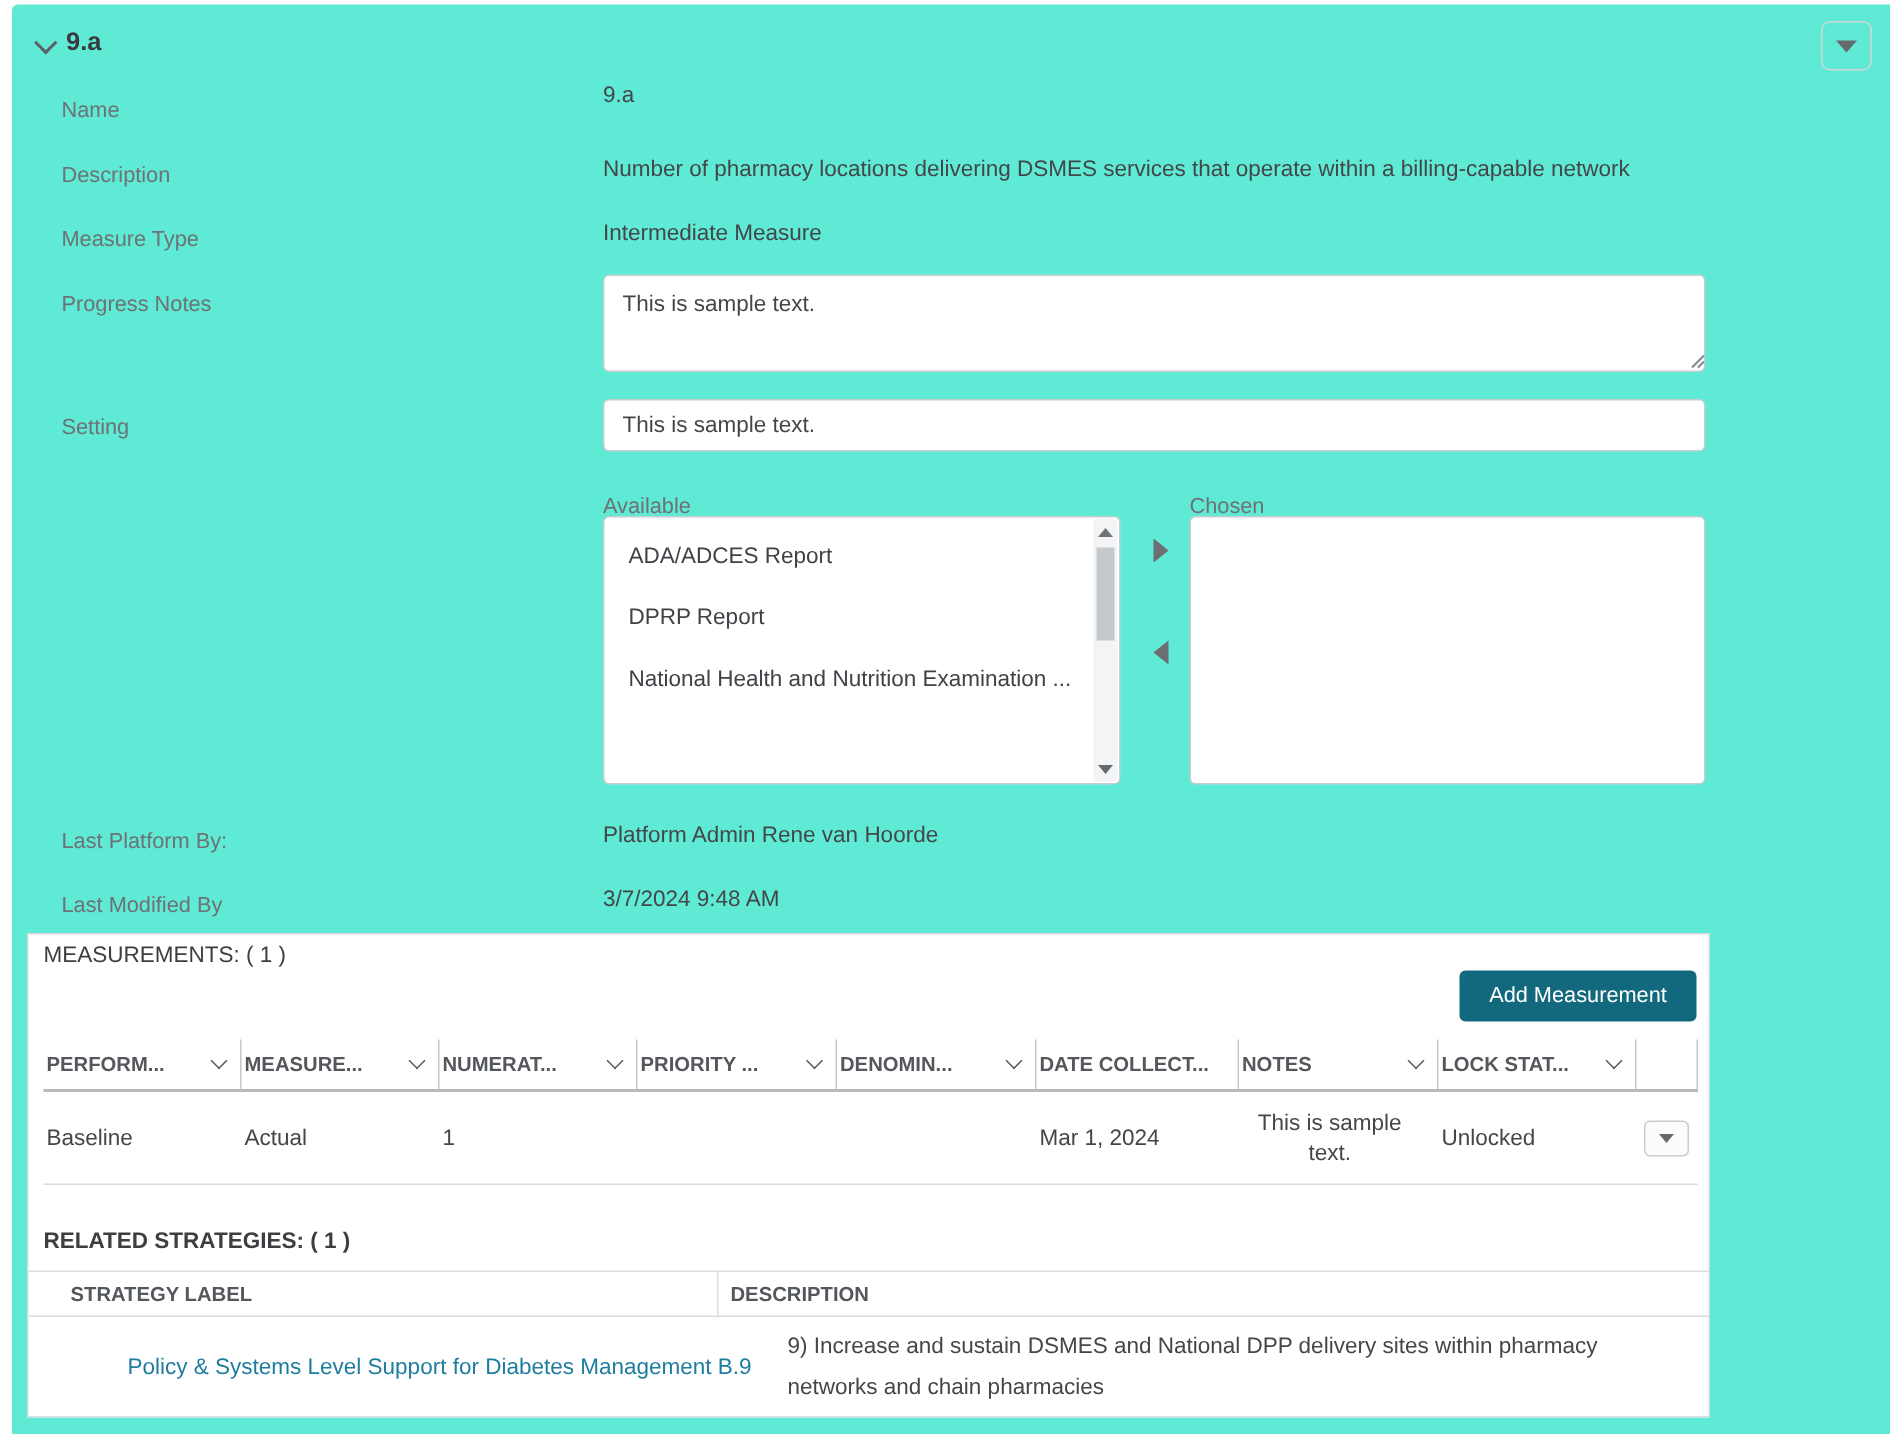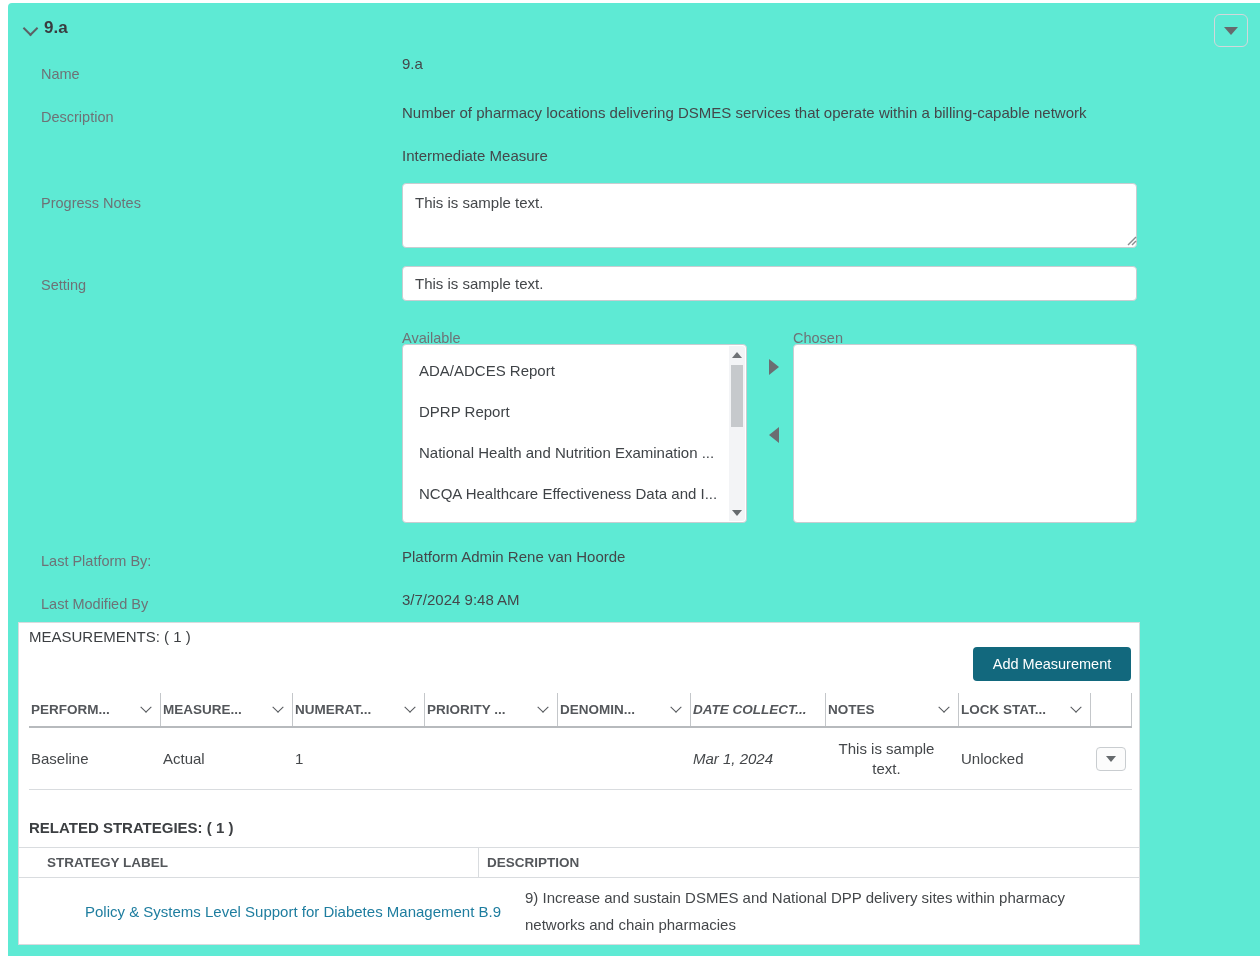--- a/index.html
+++ b/index.html
@@ -65,21 +65,21 @@
   .mtable { position:absolute; left:10px; top:70px; width:1103px;text-align:center; }
   .mhead { display:flex; height:35px; border-bottom:2px solid #b7babd; }
   .mhead .cell { display:flex; align-items:center; padding:0 10px 0 2px;
     border-right:1px solid #c4c7ca; font-size:13.5px; font-weight:bold; color:#54575b;
     white-space:nowrap; overflow:hidden; cursor:pointer; }
   .mhead .chev { margin-left:auto; width:8px; height:8px; border-right:1.5px solid #55585c;
     border-bottom:1.5px solid #55585c; transform:rotate(45deg) translate(-2px,-2px); flex:none; }
   .mrow { display:flex; height:62px; border-bottom:1px solid #d9dcdf; }
   .mrow .cell { display:flex; align-items:center; padding:0 14px 0 2px; font-size:15px; color:#44474a; line-height:20px; }
   .c0{width:132px;} .c1{width:132px;} .c2{width:132px;} .c3{width:133px;} .c4{width:133px;}
-  .c5{width:135px;font-style:italic;} .c6{width:133px;} .c7{width:132px;} .c8{width:41px; padding:0 !important; position:relative;}
+  .c5{width:135px;} .c6{width:133px;} .c7{width:132px;} .c8{width:41px; padding:0 !important; position:relative;}
   .row-menu-btn { position:absolute; left:5px; top:19px; width:30px; height:24px;
     border:1px solid #c9cdd0; border-radius:4px; background:#fcfcfc;
     display:flex; align-items:center; justify-content:center; cursor:pointer; }
 
   .stable-head { position:absolute; left:0; top:224px; width:1120px; height:31px;
     border-top:1px solid #d9dcdf; border-bottom:1px solid #d9dcdf; display:flex; }
   .stable-head .scell { display:flex; align-items:center; font-size:13.5px; font-weight:bold; color:#54575b; }
   .scell.s0 { width:460px; padding-left:28px; border-right:1px solid #d9dcdf; }
   .scell.s1 { flex:1; padding-left:8px; }
   .stable-row { position:absolute; left:0; top:255px; width:1120px; height:66px; display:flex;padding-left:38px; }
@@ -98,41 +98,41 @@
   <button class="menu-btn">
     <span class="caret-down"></span>
   </button>
 
   <div class="lbl" style="top:63px">Name</div>
   <div class="val" style="top:52px">9.a</div>
 
   <div class="lbl" style="top:106px">Description</div>
   <div class="val" style="top:101px; width:740px">Number of pharmacy locations delivering DSMES services that operate within a billing-capable network</div>
 
+  <div class="lbl" style="top:149px">Measure Type</div>
   <div class="val" style="top:144px">Intermediate Measure</div>
 
   <div class="lbl" style="top:192px">Progress Notes</div>
   <textarea class="textarea" style="">This is sample text.</textarea>
   <svg class="resize-grip" width="12" height="12">
     <line x1="3" y1="11" x2="11" y2="3" stroke="#8a8d90" stroke-width="1.5"></line>
     <line x1="7" y1="11" x2="11" y2="7" stroke="#8a8d90" stroke-width="1.5"></line>
   </svg>
 
   <div class="lbl" style="top:274px">Setting</div>
   <input class="input" type="text" value="This is sample text." style="">
 
   <div class="sub-lbl" style="left:394px; top:327px">Available</div>
   <div class="sub-lbl" style="left:785px; top:327px">Chosen</div>
 
   <div class="listbox available">
     <div style="padding-top:5px; padding-right:18px">
       <div class="list-item">ADA/ADCES Report</div>
       <div class="list-item">DPRP Report</div>
       <div class="list-item">National Health and Nutrition Examination ...</div>
-      <div class="list-item">NCQA Healthcare Effectiveness Data and I...</div>
     </div>
     <div class="scrollbar">
       <div class="scroll-btn up">
           <span class="caret-up small"></span>
         </div>
       <div class="scroll-thumb"></div>
       <div class="scroll-btn down">
           <span class="caret-down small"></span>
         </div>
     </div>

